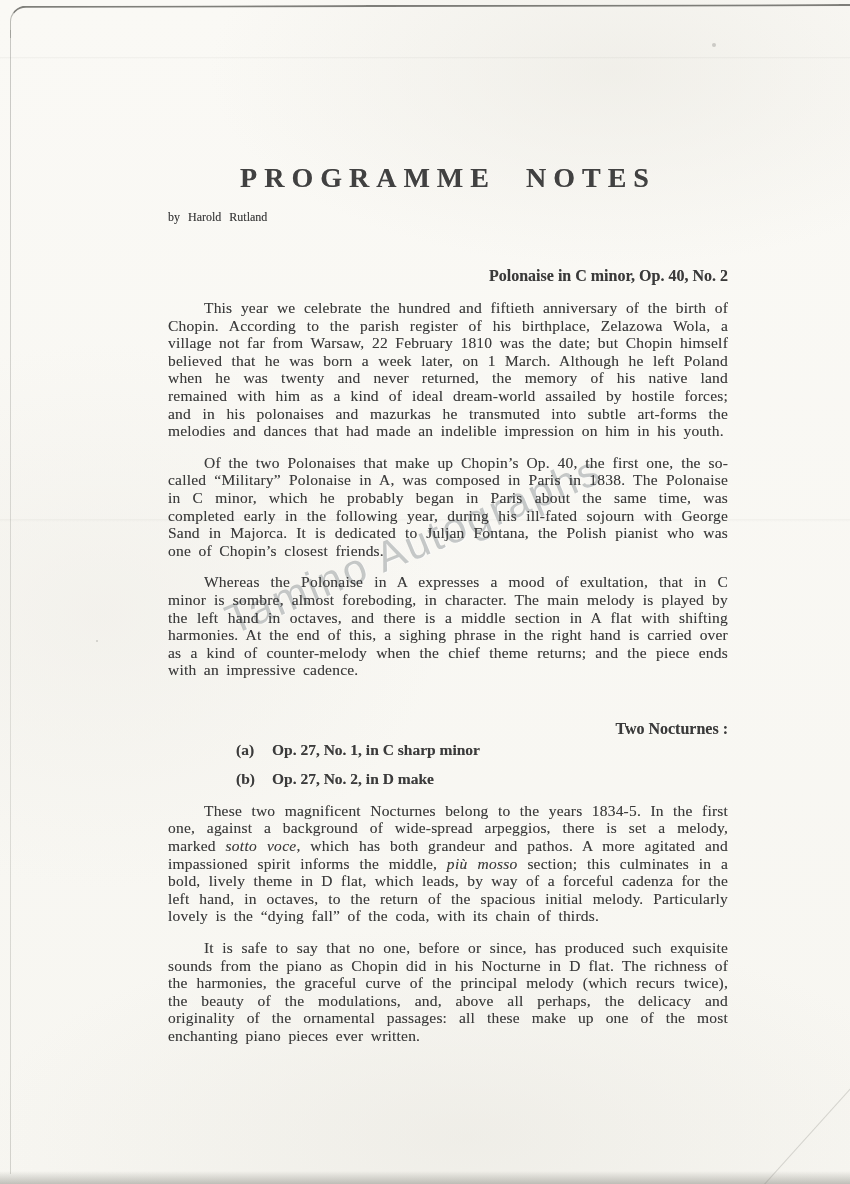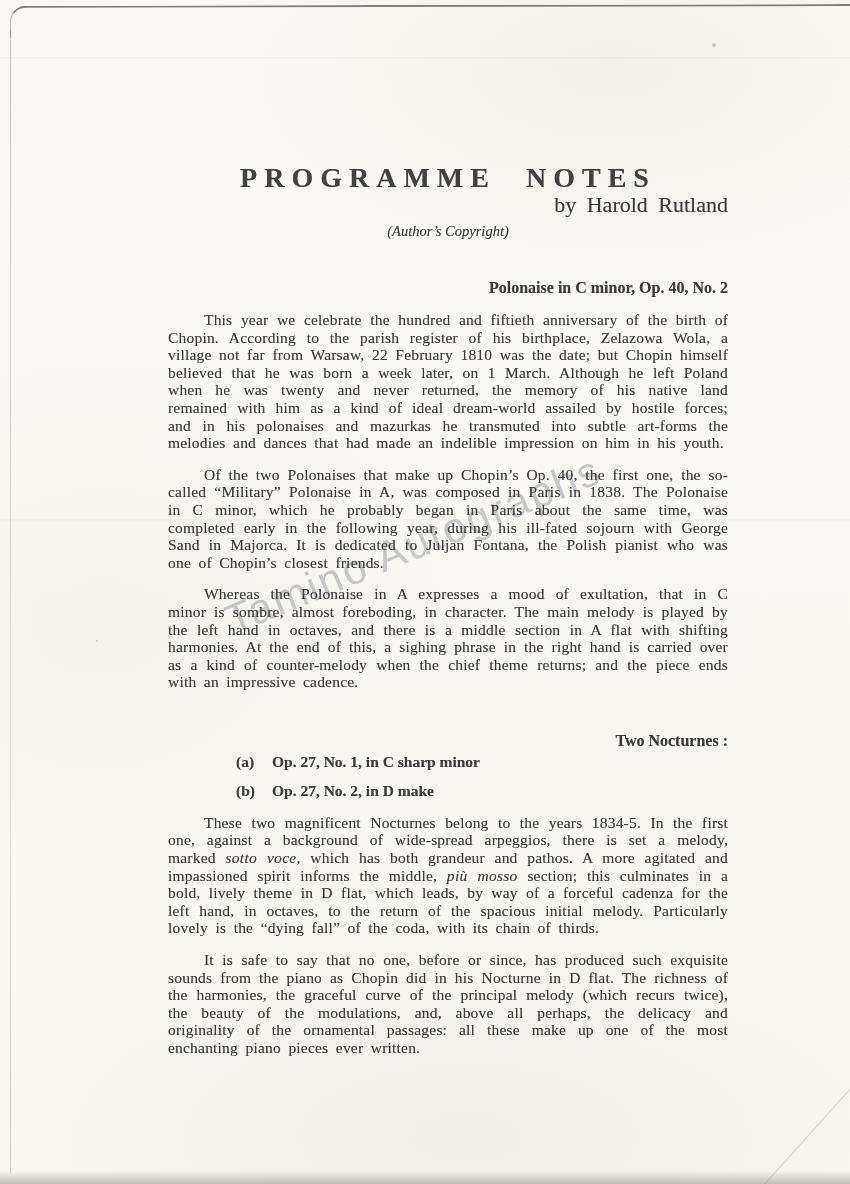--- a/index.html
+++ b/index.html
@@ -64,21 +64,21 @@
     color:#3b3b3b;
     font-size:15.5px; line-height:17.6px;
     text-shadow:0 0 0.5px rgba(70,70,70,0.45);
   }
   .doc-title {
     margin:154px 0 0; text-align:center;
     font-size:28px; line-height:32px; font-weight:600;
     letter-spacing:7px; word-spacing:16px;
     color:#414141;
   }
-  .byline { text-align:right; font-size:22px; line-height:21px; word-spacing:5px; }
+  .byline { margin-top:13px; text-align:left; font-size:12px; line-height:21px; word-spacing:5px; }
   .copyright { margin-top:7px; text-align:center; font-style:italic; font-size:14.5px; line-height:18px; }
   .sec-heading {
     margin:38px 0 0; font-size:16px; line-height:19px; font-weight:700; color:#3a3a3a;text-align:right;
   }
   p.body-par {
     margin:14px 0 0;
     text-align:justify;
     text-indent:36px;
     word-spacing:0.22em;
     letter-spacing:0.2px;
@@ -103,21 +103,20 @@
   <div class="crease-diag"></div>
   <div class="speck s1"></div>
   <div class="speck s2"></div>
 
   <div class="watermark">Tamino Autographs</div>
 
   <div class="content">
 
     <h1 class="doc-title">PROGRAMME NOTES</h1>
     <div class="byline">by Harold Rutland</div>
-    <div class="copyright">(Author’s Copyright)</div>
 
     <h2 class="sec-heading">Polonaise in C minor, Op. 40, No. 2</h2>
 
     <p class="body-par">This year we celebrate the hundred and fiftieth anniversary of the birth of Chopin.  According to the parish register of his birthplace, Zelazowa Wola, a village not far from Warsaw, 22 February 1810 was the date; but Chopin himself believed that he was born a week later, on 1 March.  Although he left Poland when he was twenty and never returned, the memory of his native land remained with him as a kind of ideal dream-world assailed by hostile forces; and in his polonaises and mazurkas he transmuted into subtle art-forms the melodies and dances that had made an indelible impression on him in his youth.</p>
     <p class="body-par">Of the two Polonaises that make up Chopin’s Op. 40, the first one, the so-called “Military” Polonaise in A, was composed in Paris in 1838. The Polonaise in C minor, which he probably began in Paris about the same time, was completed early in the following year, during his ill-fated sojourn with George Sand in Majorca.  It is dedicated to Juljan Fontana, the Polish pianist who was one of Chopin’s closest friends.</p>
     <p class="body-par">Whereas the Polonaise in A expresses a mood of exultation, that in C minor is sombre, almost foreboding, in character.  The main melody is played by the left hand in octaves, and there is a middle section in A flat with shifting harmonies.  At the end of this, a sighing phrase in the right hand is carried over as a kind of counter-melody when the chief theme returns; and the piece ends with an impressive cadence.</p>
 
     <div class="nocturnes-block">
       <h2 class="sec-heading" style="margin-top:16px;">Two Nocturnes :</h2>
       <div class="work-list">

